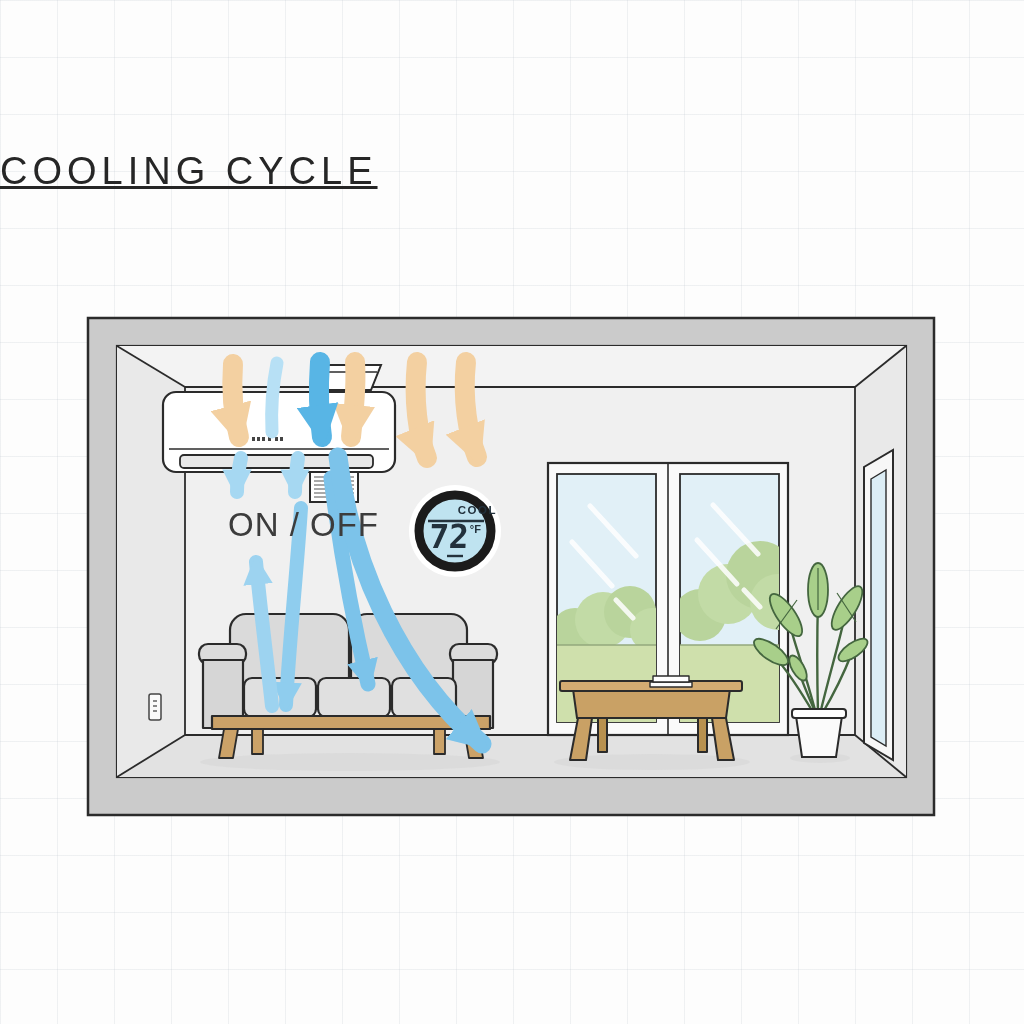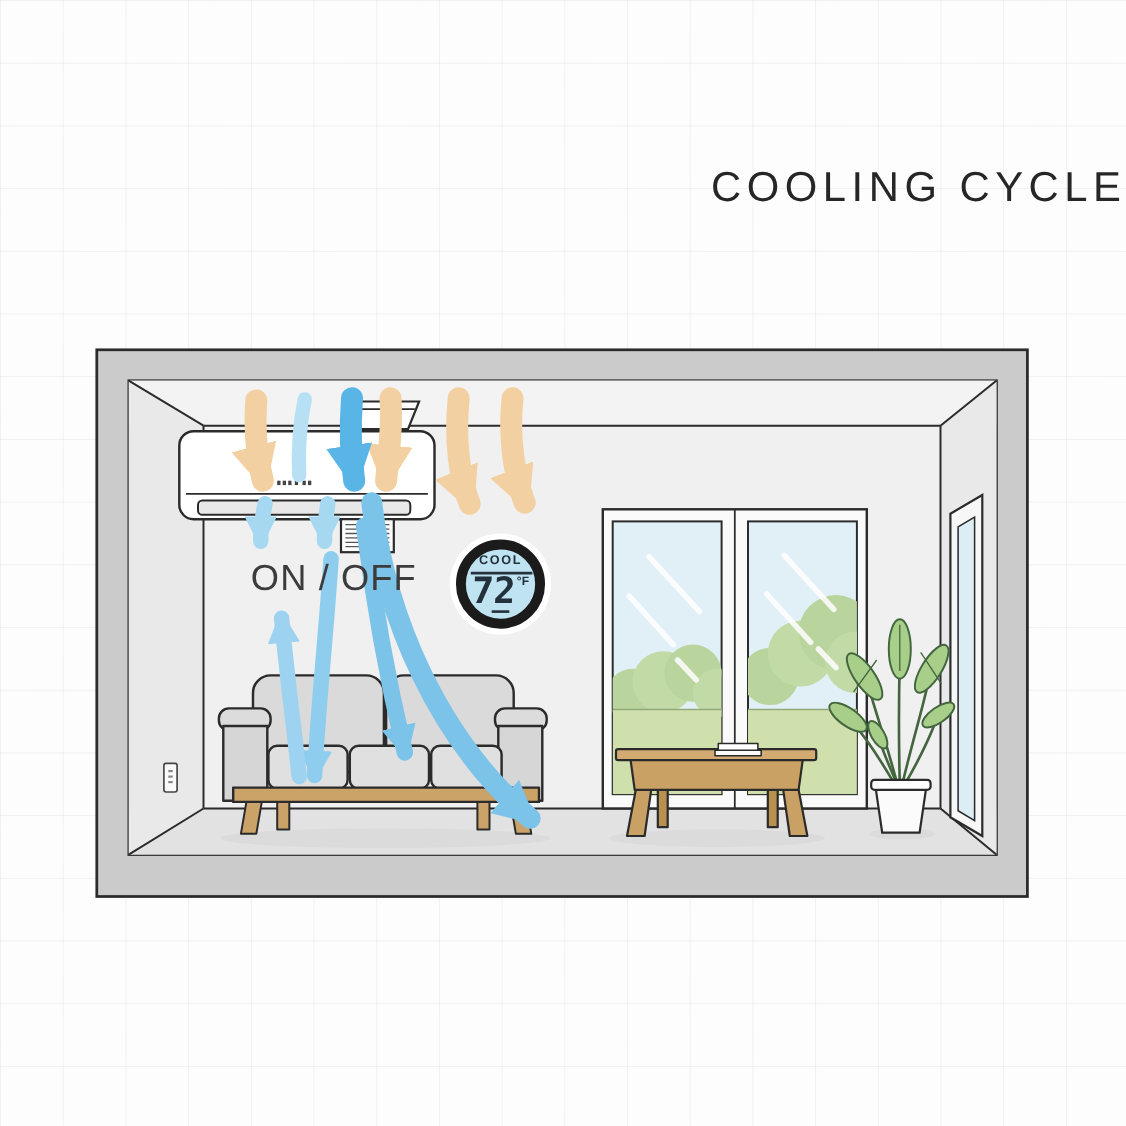--- a/index.html
+++ b/index.html
@@ -7,30 +7,30 @@
     position:relative;width:1024px;height:1024px;overflow:hidden;
     background-color:#fdfdfd;
     background-image:
       linear-gradient(to right, rgba(190,198,205,.22) 1px, transparent 1px),
       linear-gradient(to bottom, rgba(190,198,205,.22) 1px, transparent 1px);
     background-size:57px 57px;
     font-family:"Liberation Sans", sans-serif;
   }
   .page-title{
     position:absolute;top:150px;left:0;width:1024px;
-    text-align:right;font-size:38px;font-weight:400;
-    letter-spacing:5px;color:#262626;
+    text-align:left;font-size:38px;font-weight:400;
+    letter-spacing:5px;color:#262626;text-decoration:underline;
   }
   .room-svg{position:absolute;left:0;top:0;}
   .onoff-label{
     position:absolute;left:228px;top:506px;width:228px;
     text-align:left;font-size:33px;color:#3c3c3c;letter-spacing:1px;
   }
   .thermo-mode{
-    position:absolute;left:413px;top:504px;width:84px;text-align:center;
+    position:absolute;left:413px;top:504px;width:84px;text-align:right;
     font-size:11.5px;font-weight:bold;letter-spacing:1.5px;color:#22313c;
   }
   .thermo-temp-row{
     position:absolute;left:413px;top:520px;width:84px;
     display:flex;justify-content:center;align-items:flex-start;gap:1px;
   }
   .thermo-temp{
     font-family:"DejaVu Sans Mono", monospace;font-weight:bold;
     font-size:33px;line-height:34px;color:#22313c;transform:skewX(-3deg);
   }

